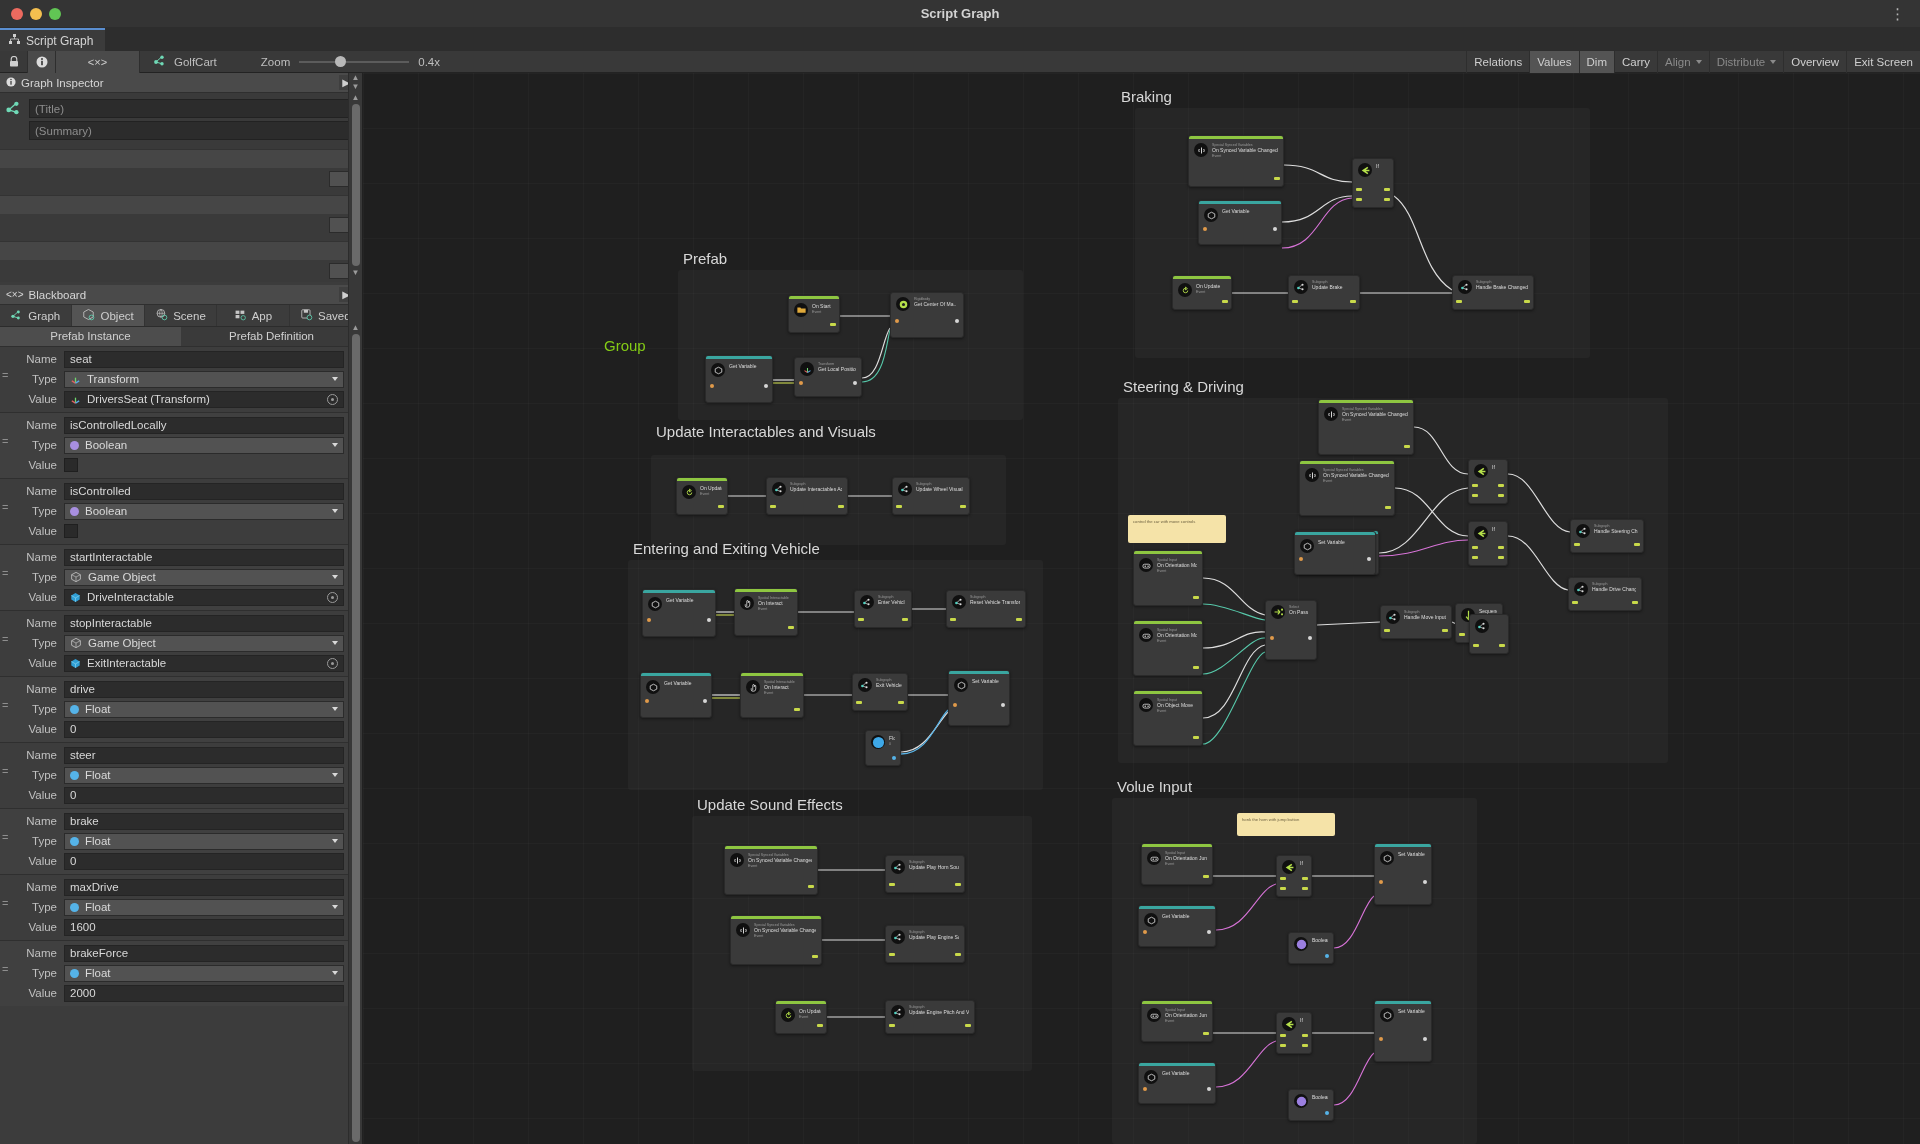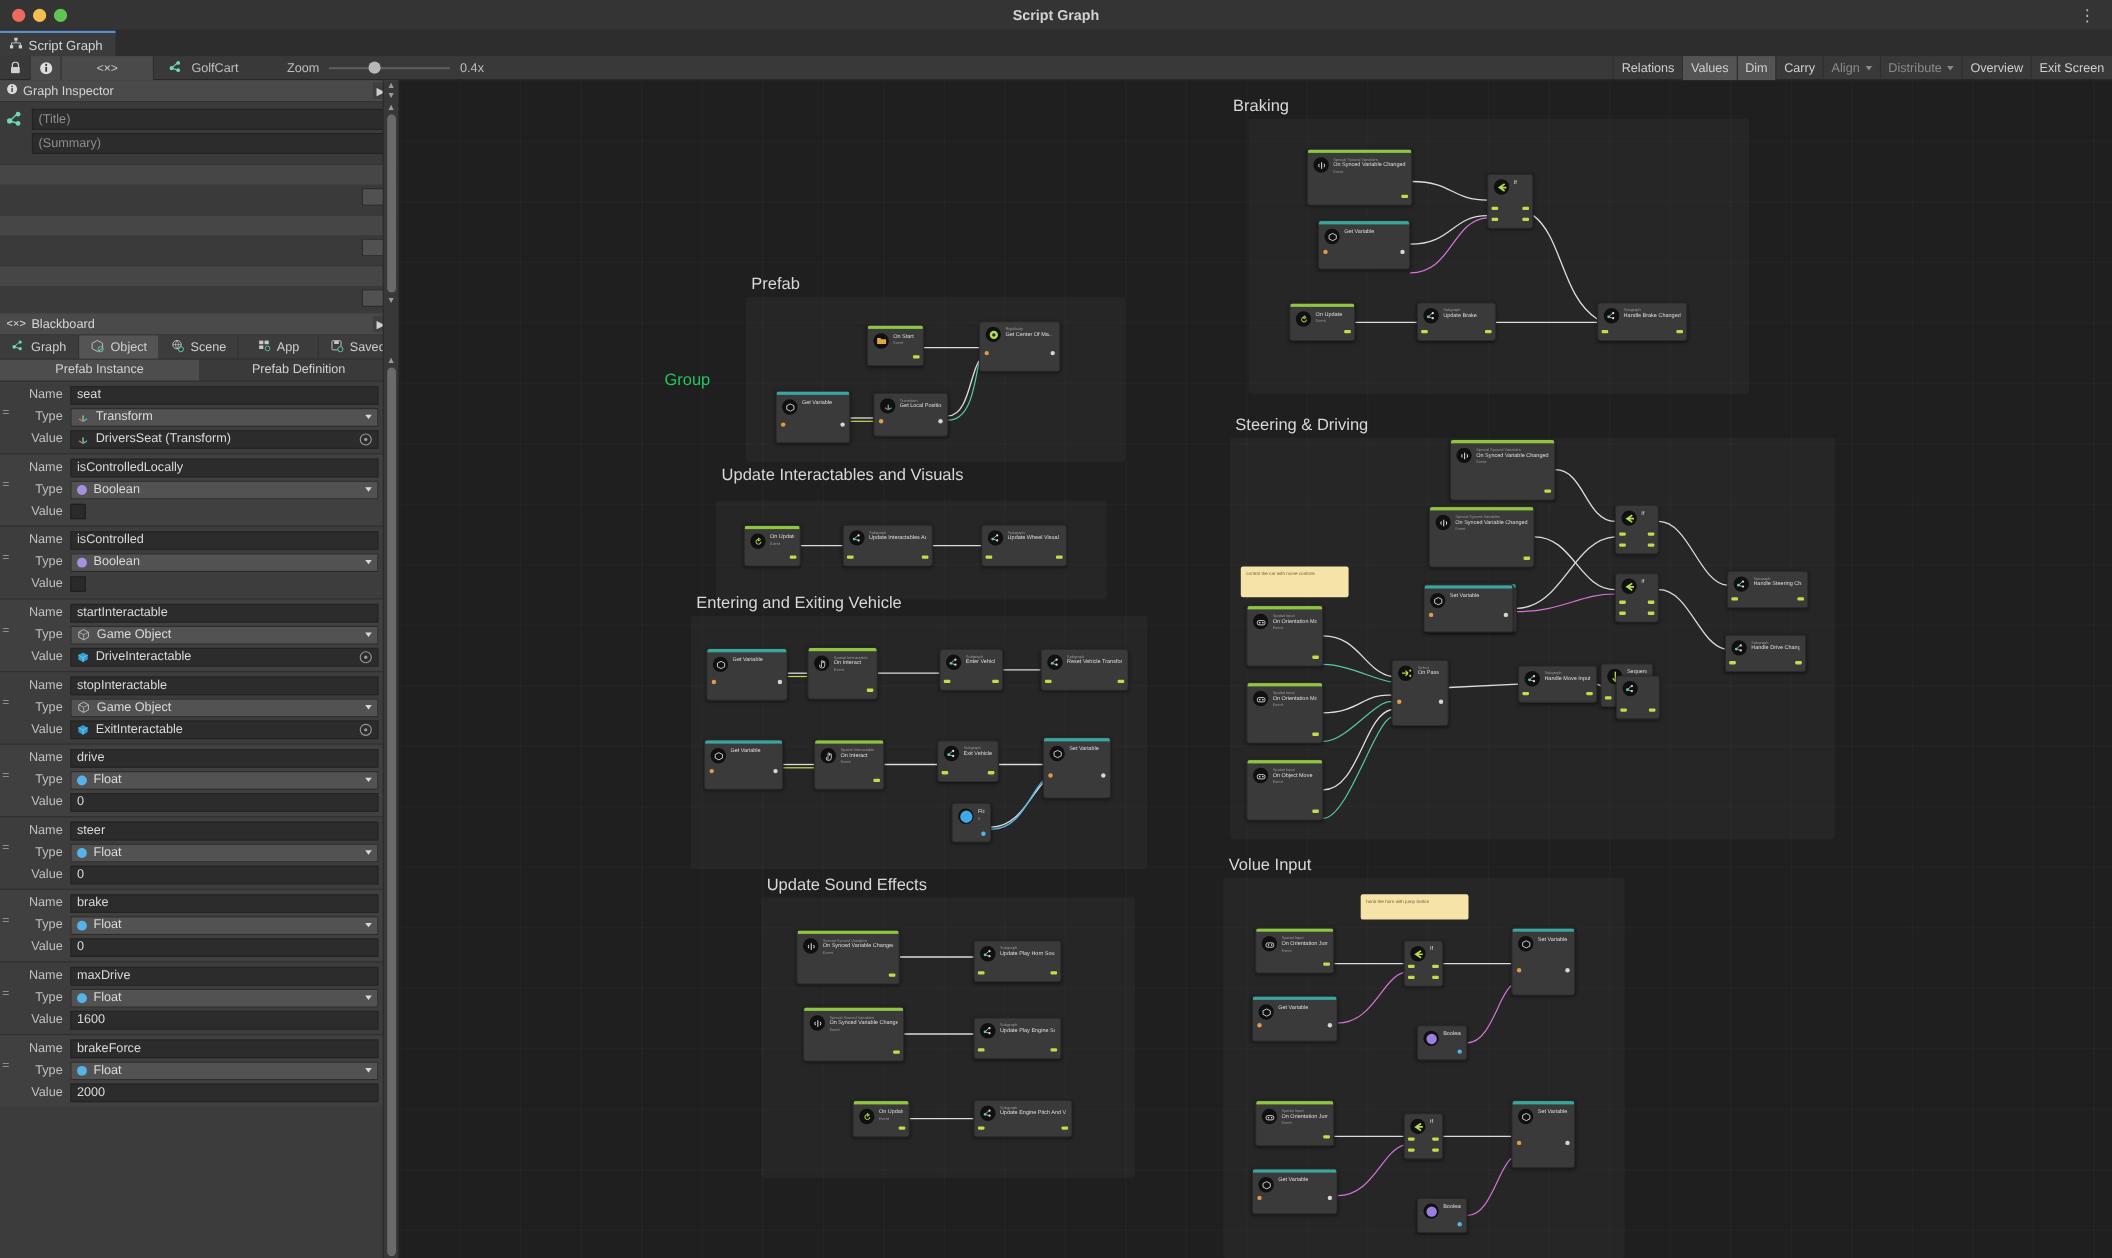--- a/index.html
+++ b/index.html
@@ -109,21 +109,21 @@
   
   .canvas { flex:1; background:#1f1f1f; position:relative; overflow:hidden; }
   .grid { position:absolute; inset:0;
       background-image:
         linear-gradient(to right, rgba(255,255,255,.022) 1px, transparent 1px),
         linear-gradient(to bottom, rgba(255,255,255,.022) 1px, transparent 1px);
       background-size:55px 55px; }
 
   .group { position:absolute; background:rgba(255,255,255,.030); border-radius:3px; }
   .group-label { position:absolute; font-size:15px; color:#d8d8d8; white-space:nowrap; }
-  .free-label { position:absolute; font-size:15px; color:#22c55e; }
+  .free-label { position:absolute; font-size:15px; color:#84cc16; }
 
   .node { position:absolute; background:#3a3a3a; border:1px solid #2a2a2a; border-radius:3px;
           box-shadow:0 1px 3px rgba(0,0,0,.45); overflow:hidden; }
   .node .accent { height:3px; width:100%; }
   .node .nbody { padding:4px 5px 3px 5px; display:flex; gap:4px; }
   .node .nicon { width:14px; height:14px; border-radius:50%; background:#101010;
                  flex:0 0 auto; display:flex; align-items:center; justify-content:center; }
   .node .ntext { flex:1; min-width:0; }
   .node .nsub { font-size:3.6px; color:#9a9a9a; line-height:1.25; white-space:nowrap; overflow:hidden;}
   .node .ntitle { font-size:5px; color:#dedede; line-height:1.3; white-space:nowrap; overflow:hidden;}

